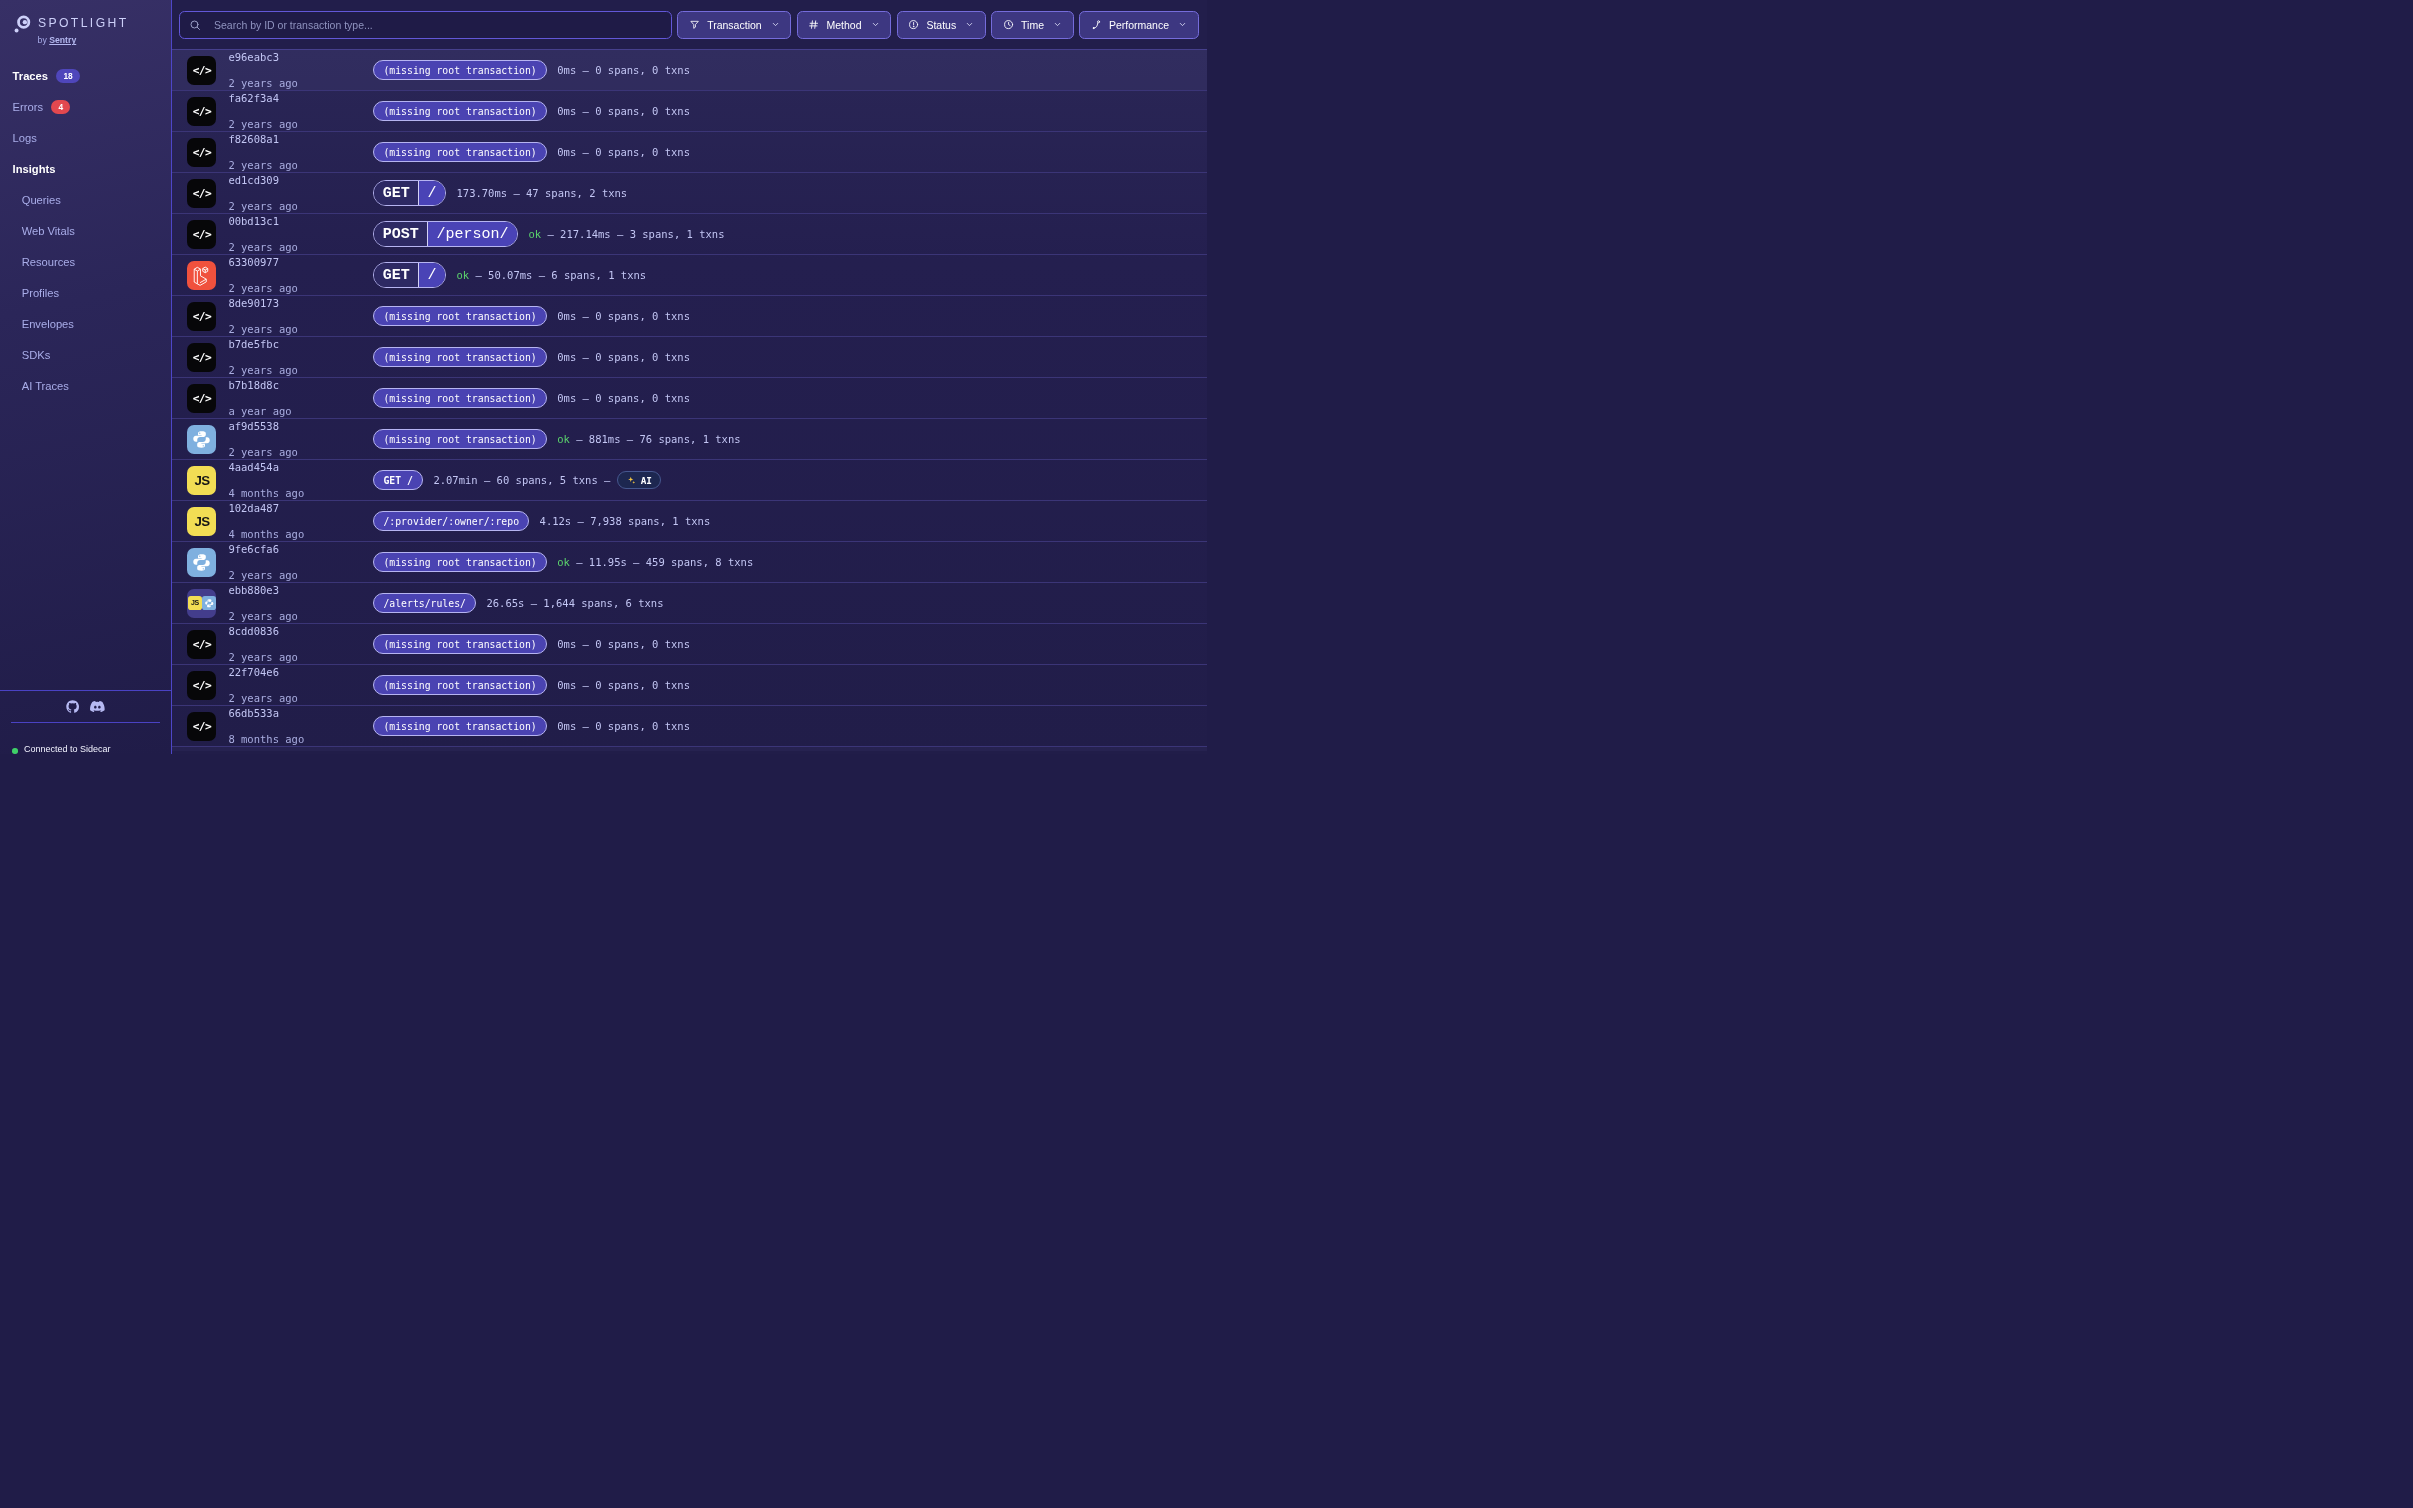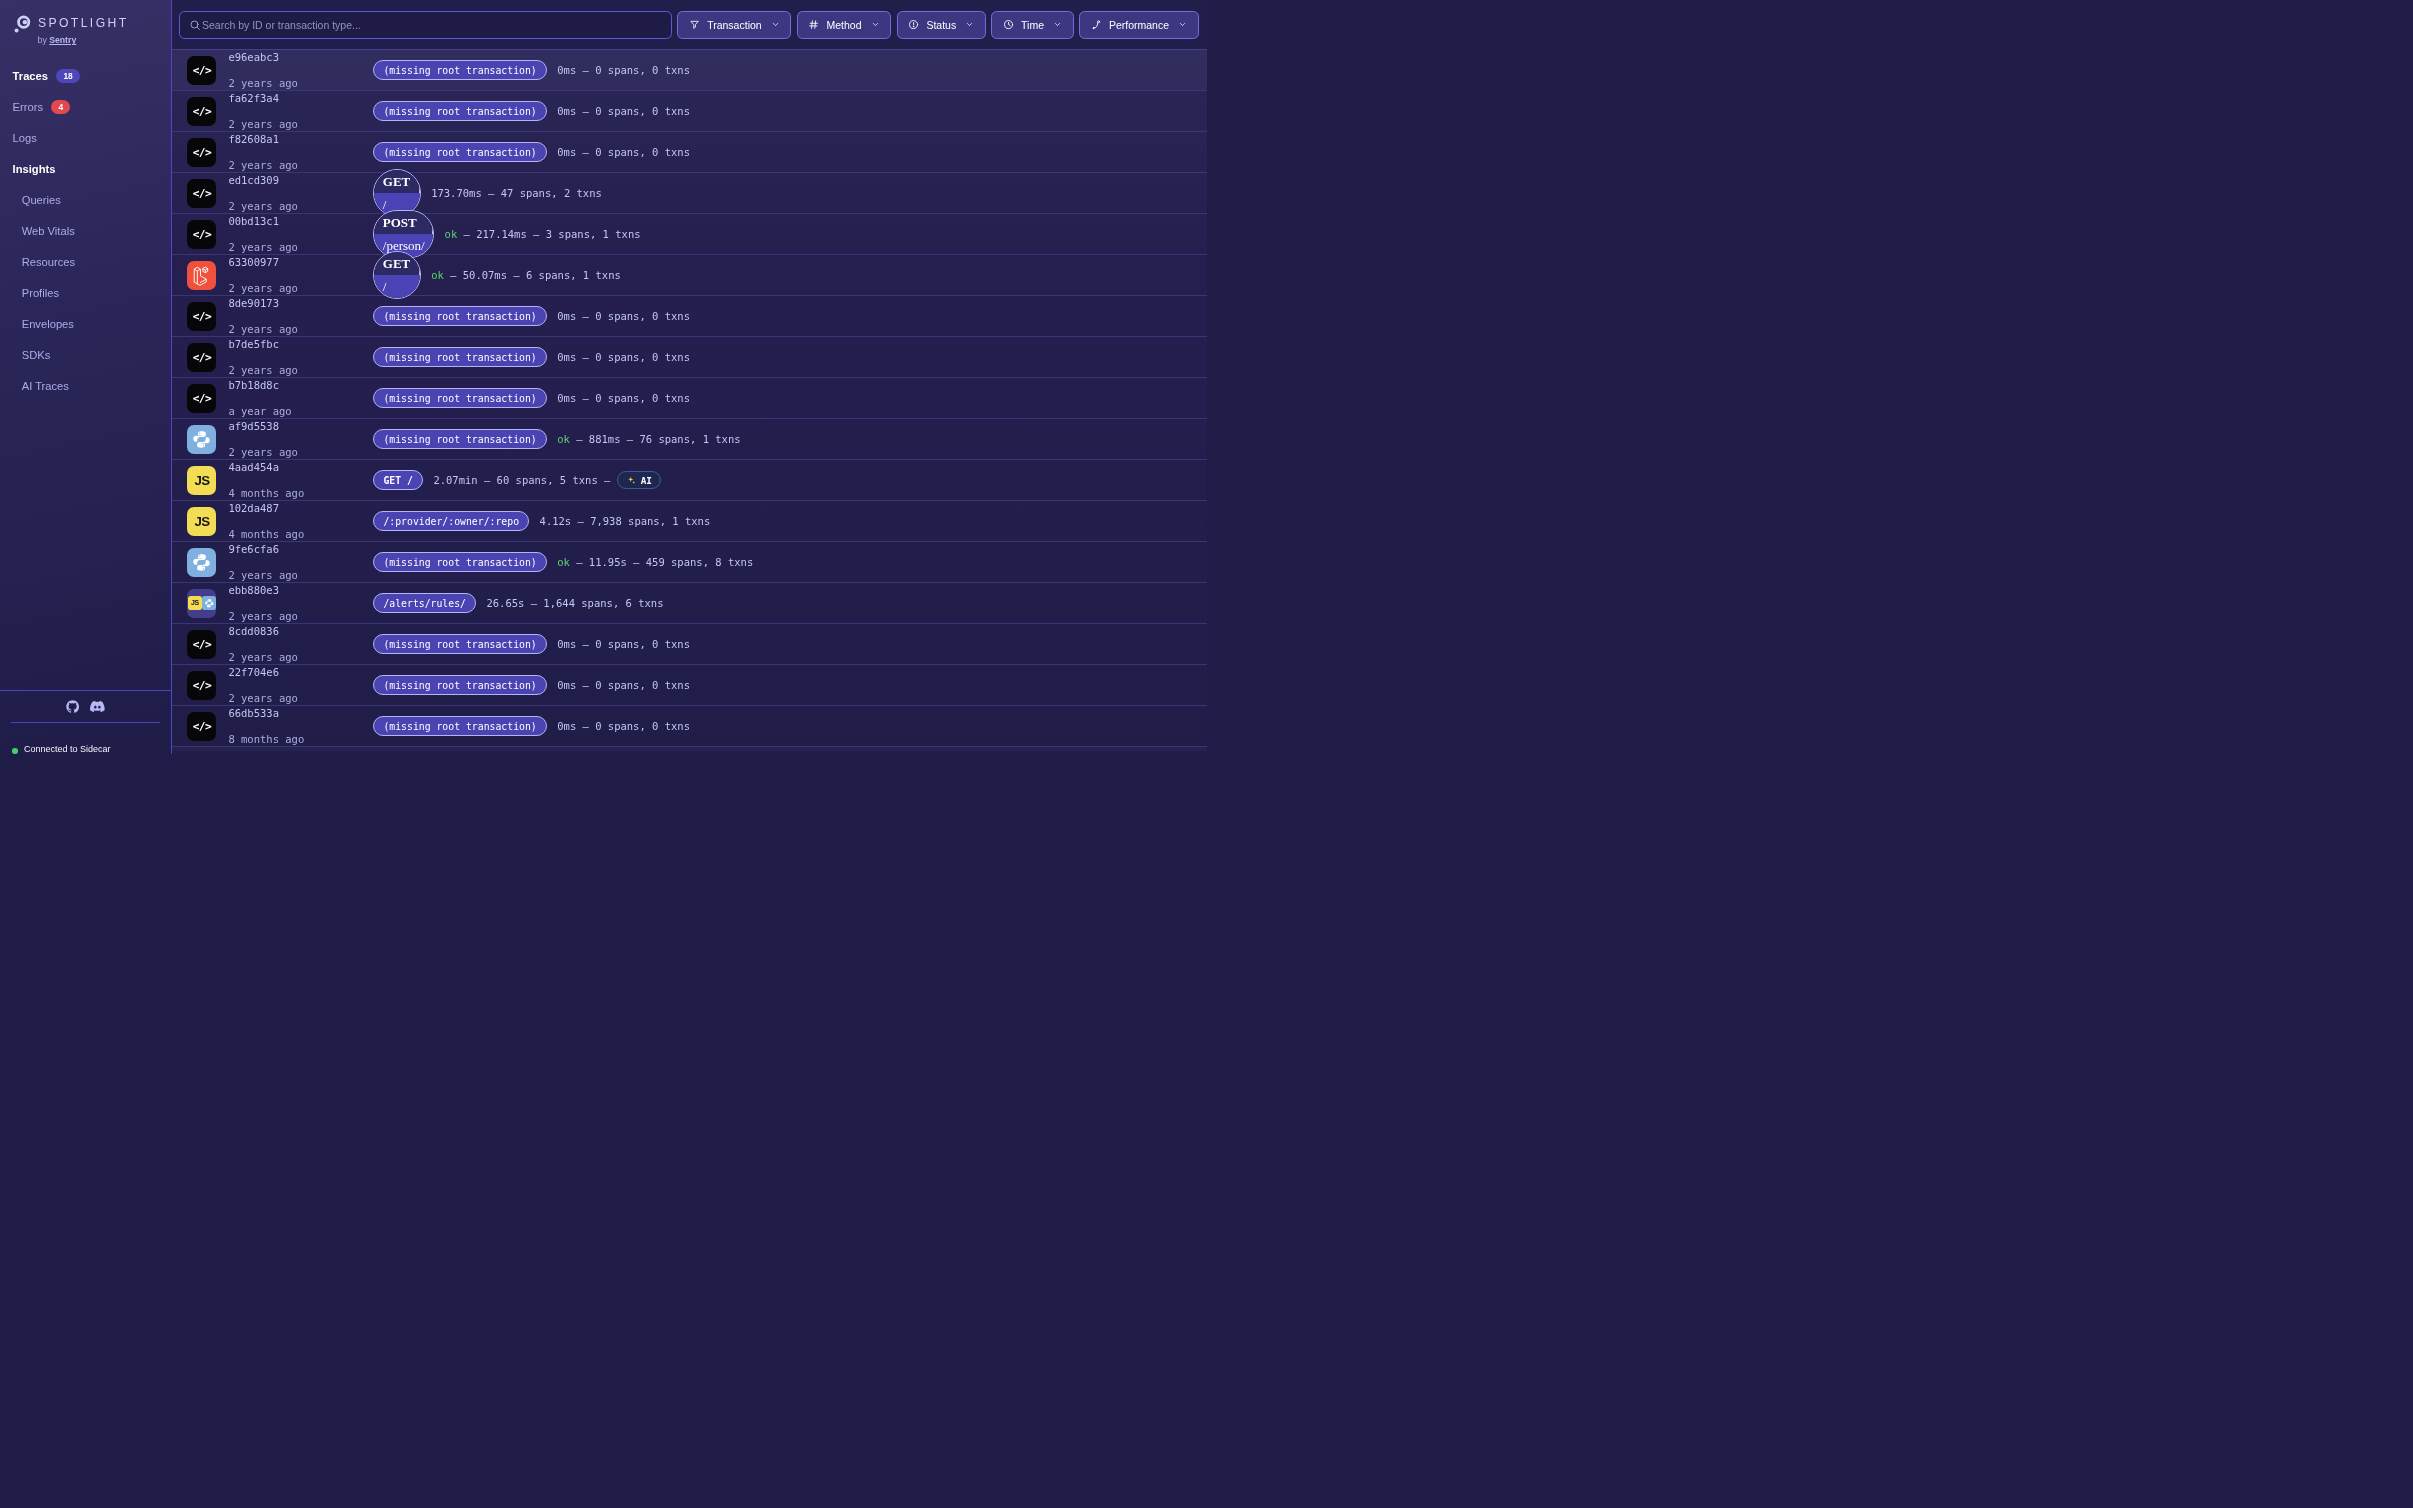--- a/index.html
+++ b/index.html
@@ -56,21 +56,21 @@
   }
   .status-dot { width: 5.6px; height: 5.6px; border-radius: 50%; background: #3fd068; flex: none; }
 
   
   .main { flex: 1; display: flex; flex-direction: column; background: #221e4b; min-width: 0; }
   .header {
     height: 50px; flex: none; display: flex; align-items: center;
     padding: 0 8.4px 0 7px; gap: 5.6px; border-bottom: 0.7px solid #46408c;
   }
   .searchbox {
-    flex: 1; height: 28px; display: flex; align-items: center; gap: 1px;
+    flex: 1; height: 28px; display: flex; align-items: center; gap: 13px;
     background: #1f1b47; border: 1px solid #6257d8; border-radius: 5.6px;
     padding: 0 9px; min-width: 0;
   }
   .searchbox svg { flex: none; }
   .searchbox input {
     flex: 1; background: transparent; border: none; outline: none;
     color: #d6d8f5; font-size: 10.5px; font-family: "Liberation Sans", sans-serif; min-width: 0;
   }
   .searchbox input::placeholder { color: #8f93bf; }
   .filter-btn {
@@ -114,21 +114,21 @@
   .row-main { display: flex; align-items: center; min-width: 0; }
   .badge-slot { flex: none; display: flex; }
   .badge-pill {
     background: #4a43b2; border: 1px solid #b6b4f1; border-radius: 698px;
     color: #ffffff; font-family: "DejaVu Sans Mono", monospace; font-size: 9.8px;
     padding: 3.5px 9px; white-space: pre;
   }
   .badge-pill.bold { font-weight: 700; }
   .badge-split {
     display: inline-flex; border: 1px solid #b6b4f1; border-radius: 698px; overflow: hidden;
-    color: #fff; font-family: Liberation Serif, serif; font-size: 13px; flex-direction: column;
+    color: #fff; font-family: Liberation Mono, monospace; font-size: 15px;
   }
   .seg { padding: 3.5px 8.4px; white-space: pre; }
   .seg-method { background: #2d2963; font-weight: 700; border-right: 1px solid #d4d2f7; }
   .seg-path { background: #4a43b6; }
 
   .stats {
     margin-left: 10.5px; display: inline-flex; align-items: center; white-space: pre;
     font-family: "DejaVu Sans Mono", monospace; font-size: 10.5px; color: #c3c6f4;
   }
   .stats .ok { color: #5bd36c; }

